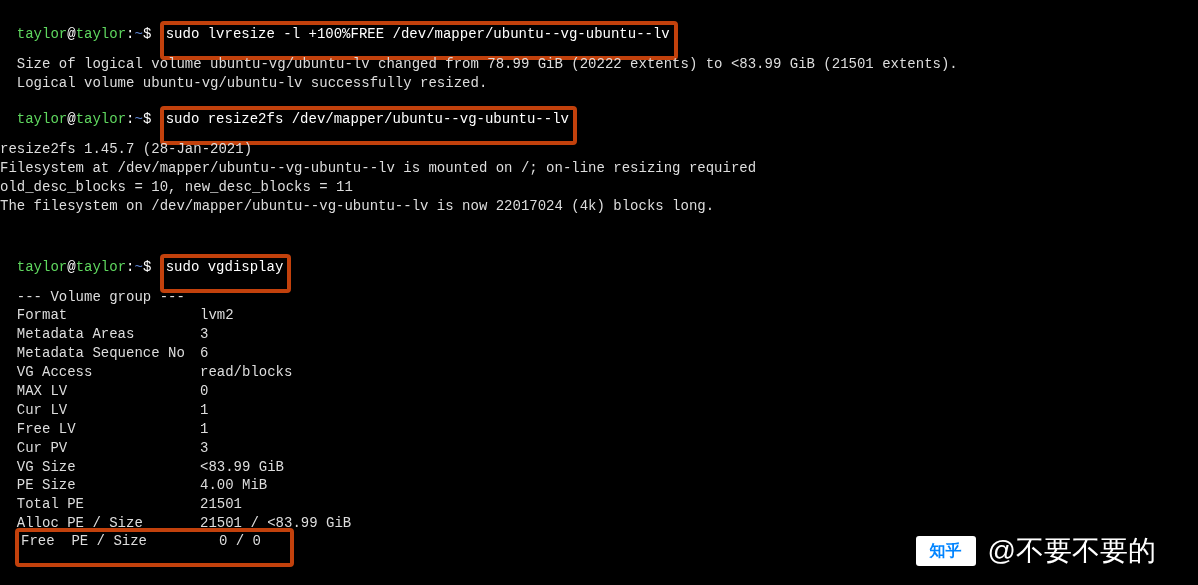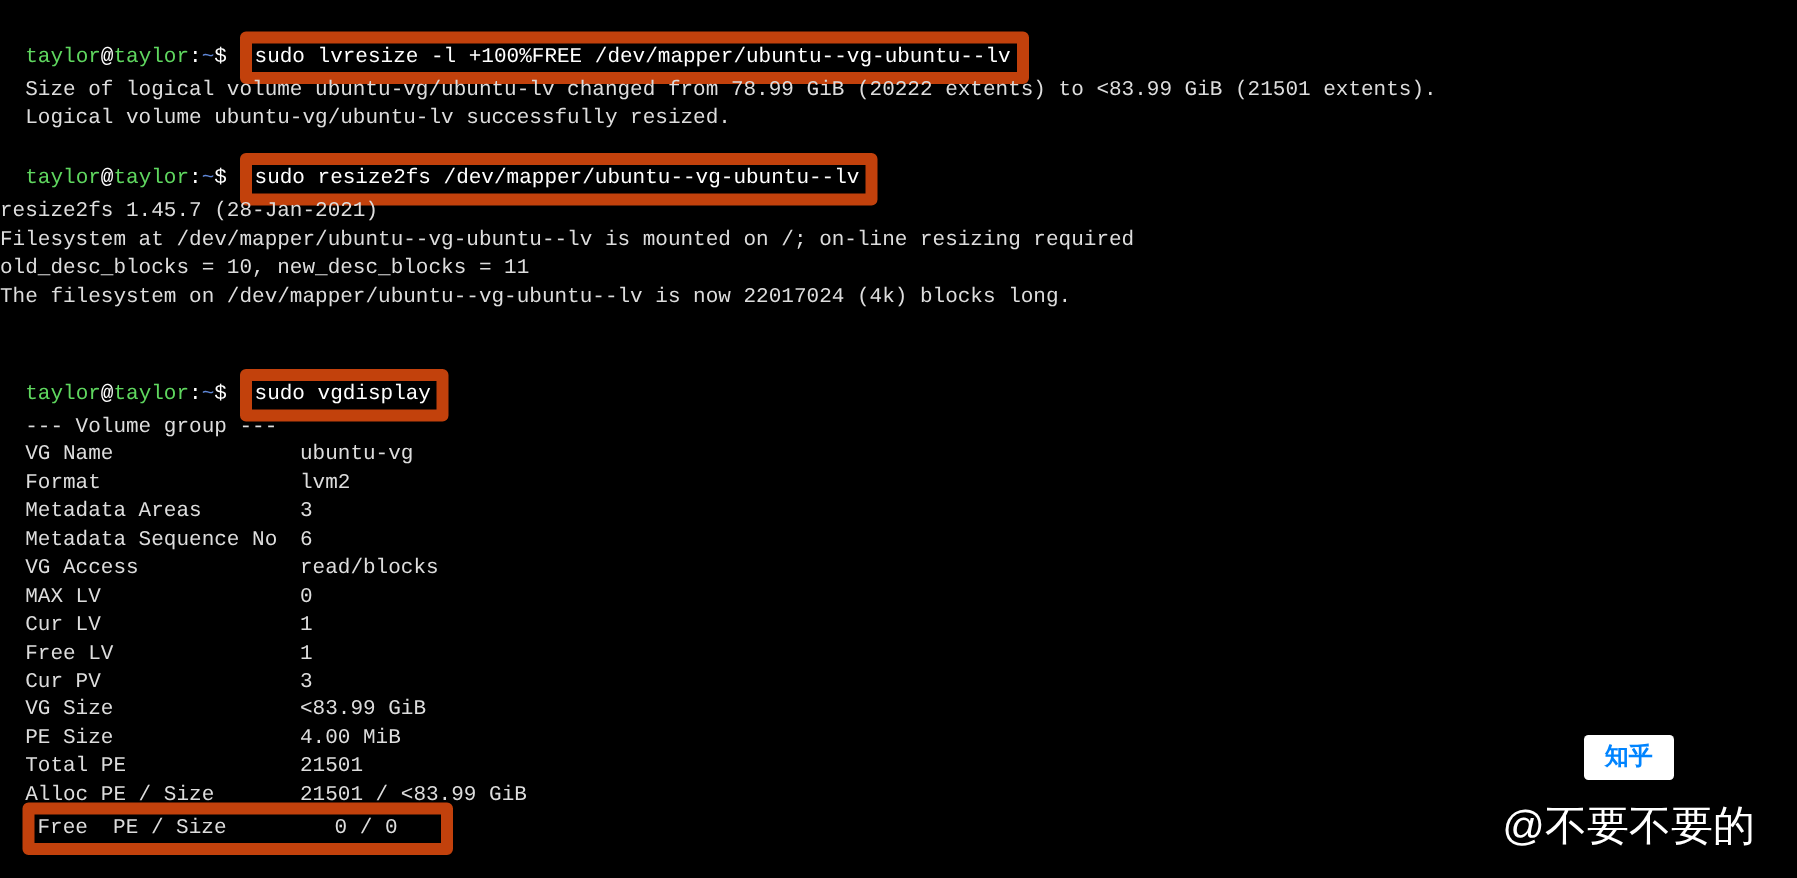--- a/index.html
+++ b/index.html
@@ -35,37 +35,36 @@
     .prompt-sep {
       color: #ffffff;
     }
     .cmd {
       color: #ffffff;
     }
     .output {
       color: #dddddd;
     }
     .hl-inline {
-      border: 8px solid #c2410c;
+      border: 4px solid #c2410c;
       border-radius: 4px;
       display: inline-block;
-      padding: 0 4px 0 2px;
+      padding: 0 4px 12px 2px;
     }
     .watermark {
       position: absolute;
       bottom: 15px;
-      right: 28px;
+      right: 42px;
       color: #ffffff;
       font-family: Arial, sans-serif;
       font-size: 28px;
       font-weight: 400;
       display: flex;
       align-items: center;
       gap: 12px;
-      flex-direction: column;
     }
     .zhihu-icon {
       width: 60px;
       height: 30px;
       background: #ffffff;
       color: #0084ff;
       font-weight: bold;
       font-size: 16px;
       display: inline-flex;
       align-items: center;
@@ -106,21 +105,20 @@
 <div class="line output">The filesystem on /dev/mapper/ubuntu--vg-ubuntu--lv is now 22017024 (4k) blocks long.</div>
 
 <div class="line">&nbsp;</div>
 
 <div class="line">
   <span class="prompt-user">taylor</span><span class="prompt-sep">@</span><span class="prompt-host">taylor</span><span class="prompt-sep">:</span><span class="prompt-path">~</span><span class="prompt-sep">$</span><span> </span><span class="hl-inline"><span class="cmd">sudo vgdisplay</span></span>
 </div>
 <div class="line output overlap-top">  --- Volume group ---</div>
 
 <div id="vg-container">
-    <div class="line output"><span class="vg-key">  VG Name</span><span class="vg-val">ubuntu-vg</span></div>
     <div class="line output"><span class="vg-key">  Format</span><span class="vg-val">lvm2</span></div>
     <div class="line output"><span class="vg-key">  Metadata Areas</span><span class="vg-val">3</span></div>
     <div class="line output"><span class="vg-key">  Metadata Sequence No</span><span class="vg-val">6</span></div>
     <div class="line output"><span class="vg-key">  VG Access</span><span class="vg-val">read/blocks</span></div>
     <div class="line output"><span class="vg-key">  MAX LV</span><span class="vg-val">0</span></div>
     <div class="line output"><span class="vg-key">  Cur LV</span><span class="vg-val">1</span></div>
     <div class="line output"><span class="vg-key">  Free LV</span><span class="vg-val">1</span></div>
     <div class="line output"><span class="vg-key">  Cur PV</span><span class="vg-val">3</span></div>
     <div class="line output"><span class="vg-key">  VG Size</span><span class="vg-val">&lt;83.99 GiB</span></div>
     <div class="line output"><span class="vg-key">  PE Size</span><span class="vg-val">4.00 MiB</span></div>

